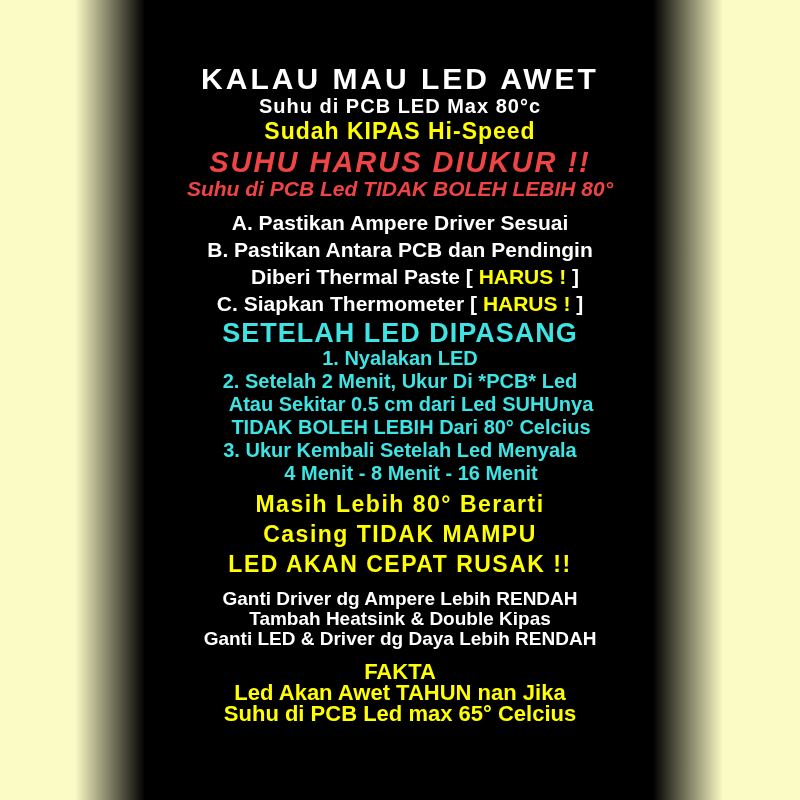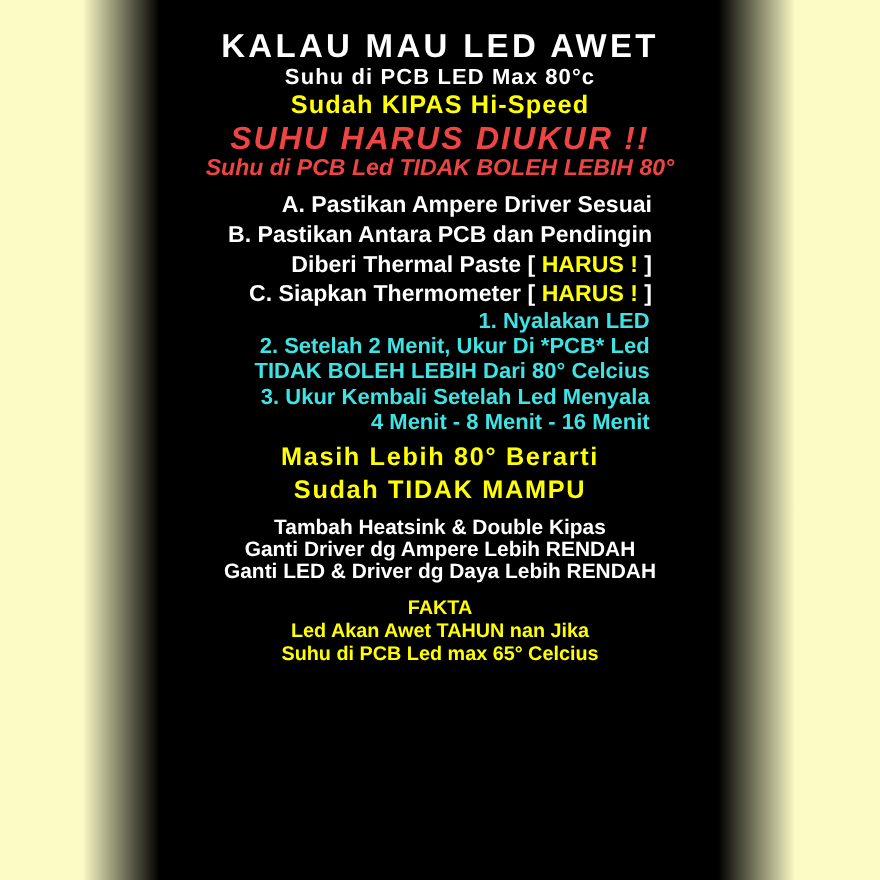--- a/index.html
+++ b/index.html
@@ -15,50 +15,51 @@
       #000000 653px, #fbfbc6 723px, #fbfbc6 800px);
     font-family: "Liberation Sans", sans-serif;
     font-weight: bold;
   }
   .poster {
     width: 800px;
     height: 586px;
     box-sizing: border-box;
     padding-top: 28px;
     text-align: center;
+    margin-top: 36px;
     -webkit-font-smoothing: antialiased;
   }
   .white  { color: #ffffff; }
   .yellow { color: #ffff00; }
   .red    { color: #ef4444; font-style: italic; }
   .cyan   { color: #3ee4e4; }
 
   .title      { font-size: 30px; line-height: 30px; letter-spacing: 3px; }
   .subtitle   { font-size: 20px; line-height: 24px; letter-spacing: 1px; }
 
   .warn1      { font-size: 32px; line-height: 34px; letter-spacing: 4px; margin-top: 6px; }
   .warn2      { font-size: 23px; line-height: 27px; letter-spacing: 1px; }
   .warn3      { font-size: 23px; line-height: 27px; letter-spacing: 1px; }
 
   .alert1     { font-size: 29px; line-height: 30px; letter-spacing: 2px; margin-top: 2px; }
   .alert2     { font-size: 21px; line-height: 24px; }
 
-  .block-left { width: fit-content; margin-left: auto; margin-right: auto; text-align: right; }
+  .block-left { width: fit-content; margin-left: auto; margin-right: auto; text-align: center; }
 
   .checklist  { font-size: 21px; line-height: 27px; margin-top: 8px; }
   .checklist .cont { padding-left: 30px; }
 
   .steps-heading { font-size: 27px; line-height: 28px; letter-spacing: 1px; margin-top: 2px; }
   .steps      { font-size: 20px; line-height: 23px; }
   .steps .cont  { padding-left: 22px; }
 
   .verdict    { font-size: 23px; line-height: 30px; letter-spacing: 1.5px; margin-top: 4px; }
 
   .solution   { font-size: 19px; line-height: 20px; margin-top: 10px; }
-  .fact       { font-size: 18px; line-height: 21px; margin-top: 12px; }
+  .fact       { font-size: 22px; line-height: 21px; margin-top: 12px; }
 </style>
 </head>
 <body>
 
 <div class="poster">
 
   <div class="title white">KALAU MAU LED AWET</div>
   <div class="subtitle white">Suhu di PCB LED Max 80°c</div>
 
   <div class="warn2 yellow">Sudah KIPAS Hi-Speed</div>
@@ -66,36 +67,39 @@
   <div class="alert1 red">SUHU HARUS DIUKUR !!</div>
   <div class="alert2 red">Suhu di PCB Led TIDAK BOLEH LEBIH 80°</div>
 
   <div class="checklist white block-left">
     <div>A. Pastikan Ampere Driver Sesuai</div>
     <div>B. Pastikan Antara PCB dan Pendingin</div>
     <div class="cont"><span>Diberi Thermal Paste [ </span><span class="yellow">HARUS !</span><span> ]</span></div>
     <div><span>C. Siapkan Thermometer [ </span><span class="yellow">HARUS !</span><span> ]</span></div>
   </div>
 
+  <div class="steps-heading cyan">SETELAH LED DIPASANG</div>
   <div class="steps cyan block-left">
     <div>1. Nyalakan LED</div>
     <div>2. Setelah 2 Menit, Ukur Di *PCB* Led</div>
+    <div class="cont">Atau Sekitar 0.5 cm dari Led SUHUnya</div>
     <div class="cont">TIDAK BOLEH LEBIH Dari 80° Celcius</div>
     <div>3. Ukur Kembali Setelah Led Menyala</div>
     <div class="cont">4 Menit - 8 Menit - 16 Menit</div>
   </div>
 
   <div class="verdict yellow">
     <div>Masih Lebih 80° Berarti</div>
-    <div>Sudah TIDAK MAMPU</div>
+    <div>Casing TIDAK MAMPU</div>
+    <div>LED AKAN CEPAT RUSAK !!</div>
   </div>
 
   <div class="solution white">
+    <div>Ganti Driver dg Ampere Lebih RENDAH</div>
     <div>Tambah Heatsink &amp; Double Kipas</div>
-    <div>Ganti Driver dg Ampere Lebih RENDAH</div>
     <div>Ganti LED &amp; Driver dg Daya Lebih RENDAH</div>
   </div>
 
   <div class="fact yellow">
     <div>FAKTA</div>
     <div>Led Akan Awet TAHUN nan Jika</div>
     <div>Suhu di PCB Led max 65° Celcius</div>
   </div>
 
 </div>

